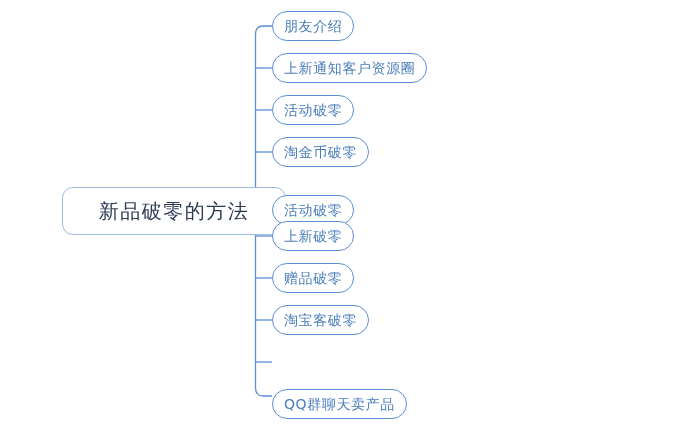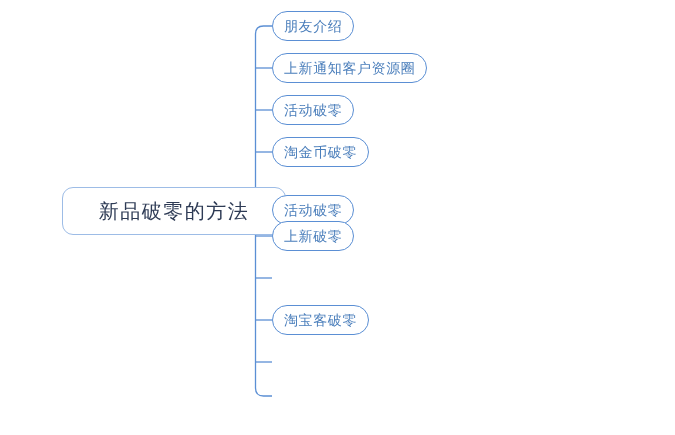--- a/index.html
+++ b/index.html
@@ -121,17 +121,23 @@
   </div>
   <div class="child-node" style="top:137px">
     <span class="child-label">淘金币破零</span>
   </div>
   <div class="child-node" style="top:195px">
     <span class="child-label">活动破零</span>
   </div>
   <div class="child-node" style="top:221px">
     <span class="child-label">上新破零</span>
   </div>
+  <div class="child-node" style="top:263px">
+    <span class="child-label">赠品破零</span>
+  </div>
   <div class="child-node" style="top:305px">
     <span class="child-label">淘宝客破零</span>
+  </div>
+  <div class="child-node" style="top:389px">
+    <span class="child-label">QQ群聊天卖产品</span>
   </div>
 
 </div>
 
 </body></html>

